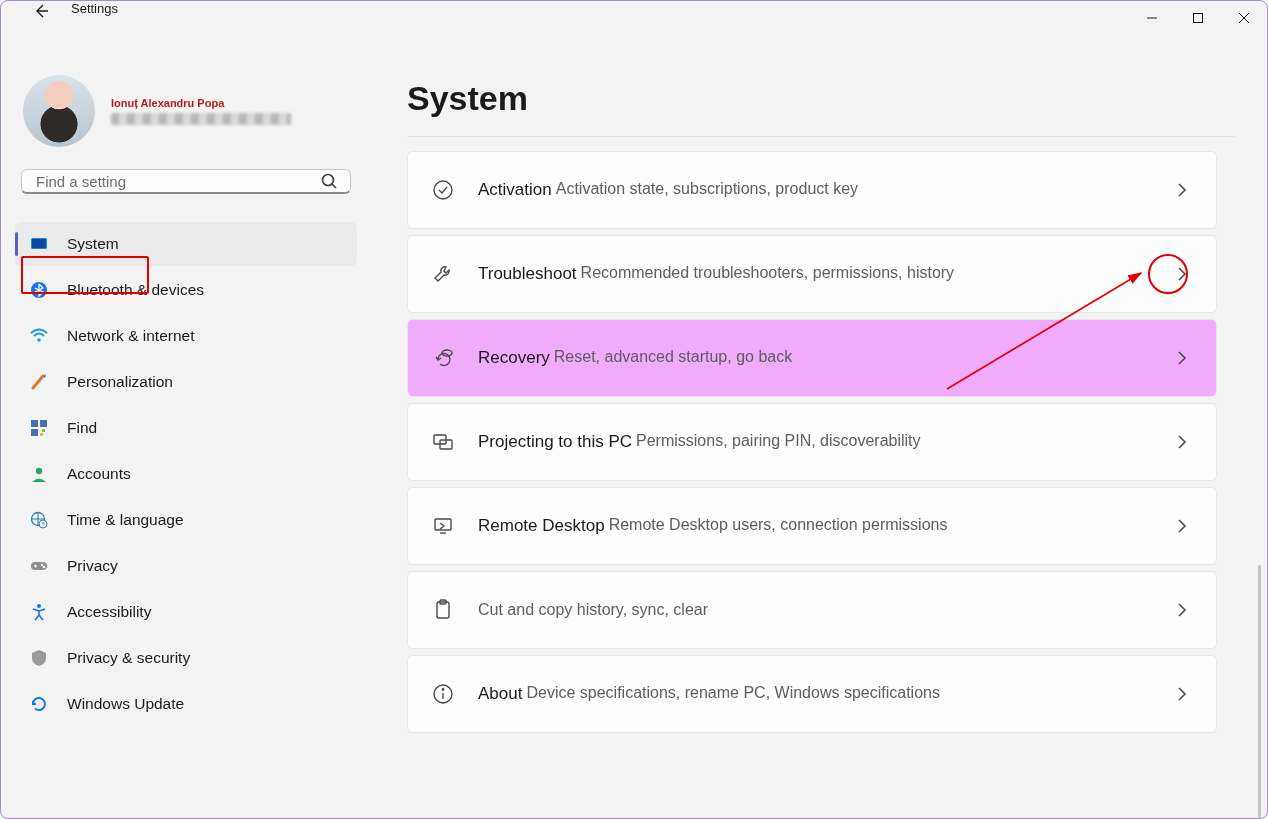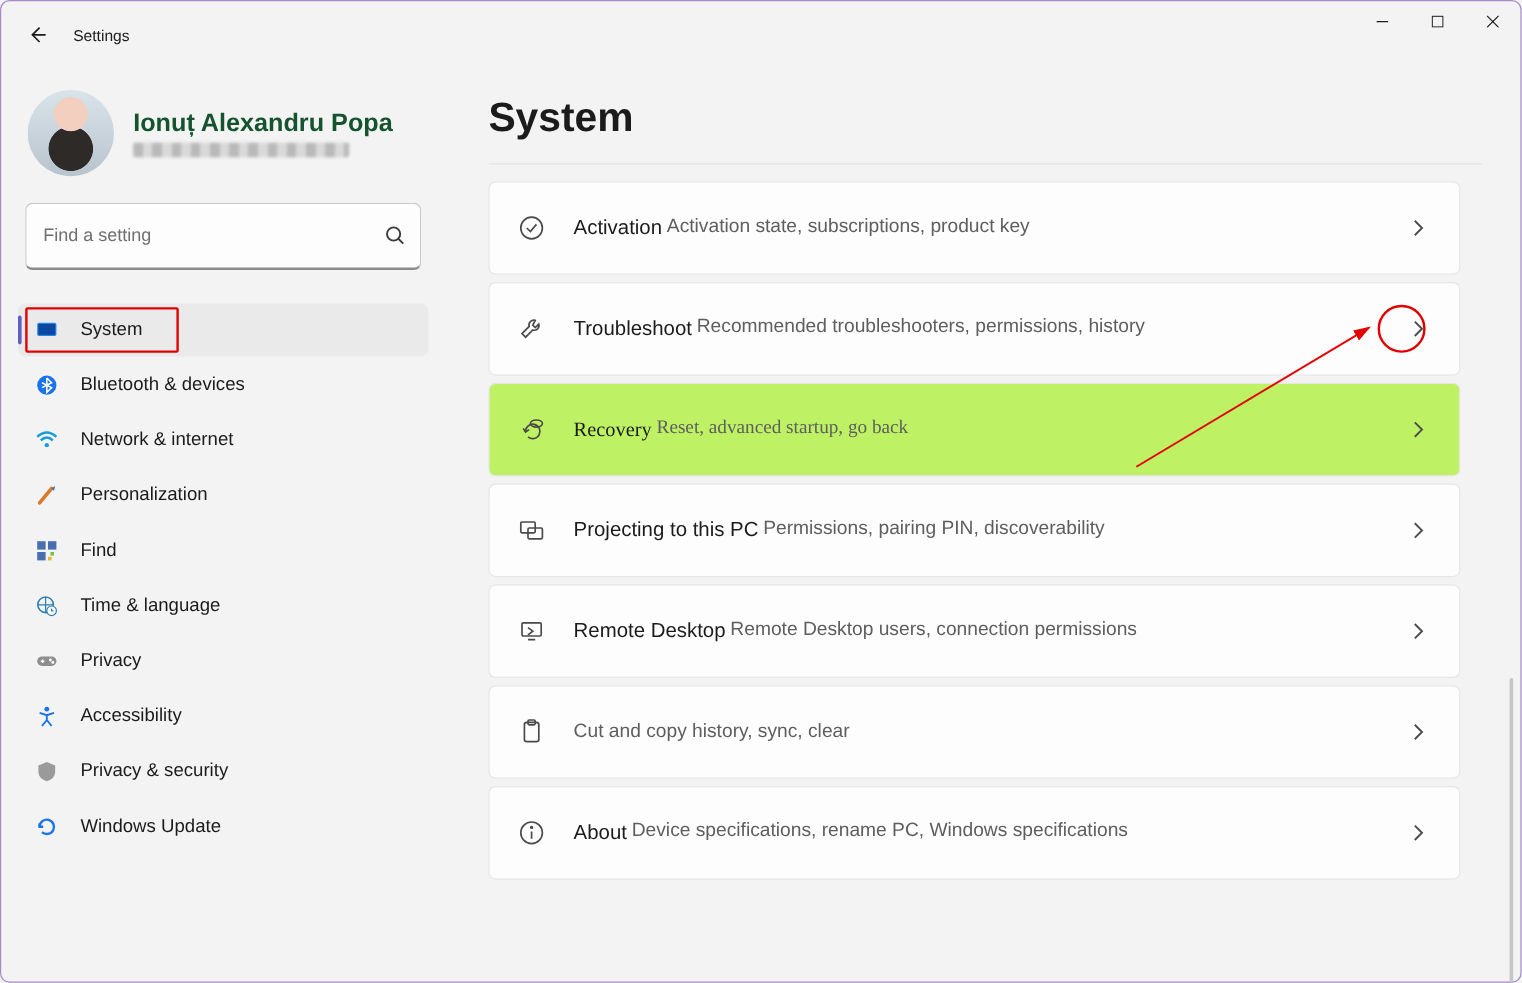--- a/index.html
+++ b/index.html
@@ -23,24 +23,24 @@
   .win-btn {
     width: 46px; height: 34px;
     display: flex; align-items: center; justify-content: center;
     color: #1b1b1b;
   }
   .win-btn svg { width: 10px; height: 10px; stroke: #1b1b1b; stroke-width: 1; fill: none; }
 
   
   .topbar {
     position: absolute;
-    top: 0; left: 8px;
+    top: 0; left: 18px;
     height: 56px;
     display: flex;
-    align-items: center;
+    align-items: flex-start;
     gap: 20px;
     padding-left: 12px;
   }
   .back-btn {
     width: 20px; height: 20px;
     display: inline-flex; align-items: center; justify-content: center;
     color: #1b1b1b;
   }
   .back-btn svg { width: 16px; height: 16px; stroke: #1b1b1b; stroke-width: 1.4; fill: none; }
   .app-title { font-size: 13px; font-weight: 400; color: #1b1b1b; }
@@ -54,32 +54,32 @@
   .user-block { display: flex; align-items: center; gap: 16px; padding: 0 8px 22px 8px; }
   .avatar {
     width: 72px; height: 72px; border-radius: 50%;
     background: radial-gradient(circle at 50% 28%, #f3cfbf 0 22%, transparent 23%),
                 radial-gradient(circle at 50% 68%, #2e2a27 0 30%, transparent 31%),
                 linear-gradient(#d9e3ea, #b8c4cd);
     position: relative;
     overflow: hidden;
   }
   .user-text { display:flex; flex-direction:column; gap:4px; }
-  .user-name { font-size: 21px; font-weight: 600; color: #14532d; }
+  .user-name { font-size: 11px; font-weight: 600; color: #b91c1c; }
   .user-sub {
     height: 12px; width: 180px;
     background: repeating-linear-gradient(90deg,#b9b9b9 0 8px,#d9d9d9 8px 16px);
     filter: blur(1.4px);
     border-radius: 2px;
   }
 
   
   .search-wrap { position: relative; margin: 0 6px 16px 6px; }
   .search-input {
-    width: 100%; height: 56px;
+    width: 100%; height: 25px;
     border: 1px solid #c9c9c9;
     border-bottom: 2px solid #8a8a8a;
     border-radius: 6px;
     background: #fdfdfd;
     padding: 0 40px 0 14px;
     font-size: 15px;
     color: #1b1b1b;
     outline: none;
   }
   .search-input::placeholder { color: #6f6f6f; }
@@ -122,21 +122,21 @@
 
   .cards { display: flex; flex-direction: column; gap: 6px; padding-right: 18px; }
   .card {
     display: flex; align-items: center; gap: 22px;
     background: #fdfdfd;
     border: 1px solid #e6e6e6;
     border-radius: 6px;
     padding: 16px 24px 16px 22px;
     min-height: 78px;
   }
-  .card.hover { background: #bef264; font-family: Liberation Serif, serif; }
+  .card.hover { background: #f0abfc; }
   .card-ico { width: 26px; height: 26px; display:flex; align-items:center; justify-content:center; color:#4a4a4a; }
   .card-ico svg { width: 22px; height: 22px; stroke:#4a4a4a; stroke-width:1.4; fill:none; }
   .card-text { flex: 1; display:flex; flex-direction:row; gap:4px; }
   .card-title { font-size: 17px; font-weight: 400; color: #1b1b1b; }
   .card-sub { font-size: 16px; color: #5e5e5e; }
   .card-chevron { width: 20px; height: 20px; display:flex; align-items:center; justify-content:center; }
   .card-chevron svg { width: 10px; height: 14px; stroke:#4b4b4b; stroke-width:1.6; fill:none; }
 
   
   .anno-circle {
@@ -259,20 +259,29 @@
               <rect x="1" y="1" width="7" height="7" fill="#4a6fb0"></rect>
               <rect x="10" y="1" width="7" height="7" fill="#4a6fb0"></rect>
               <rect x="1" y="10" width="7" height="7" fill="#4a6fb0"></rect>
               <rect x="12" y="10" width="3" height="3" fill="#7cc242"></rect>
               <rect x="10" y="14" width="3" height="3" fill="#e7b83c"></rect>
             </svg>
         </span>
         <span class="nav-label">Find</span>
       </div>
 
+      <div class="nav-item">
+        <span class="nav-ico">
+          <svg viewBox="0 0 18 18">
+              <circle cx="9" cy="6" r="3.2" fill="#2fa36b"></circle>
+              <path d="M2 17 Q9 10 16 17" fill="#2fa36b"></path>
+            </svg>
+        </span>
+        <span class="nav-label">Accounts</span>
+      </div>
 
       <div class="nav-item">
         <span class="nav-ico">
           <svg viewBox="0 0 18 18">
               <circle cx="8" cy="8" r="6.5" fill="none" stroke="#2d7fb3" stroke-width="1.3"></circle>
               <path d="M8 1.5 v13 M1.5 8 h13" stroke="#2d7fb3" stroke-width="1"></path>
               <circle cx="13" cy="13" r="4" fill="#fff" stroke="#2d7fb3"></circle>
               <path d="M13 11 v2 h1.5" stroke="#2d7fb3" fill="none"></path>
             </svg>
         </span>

